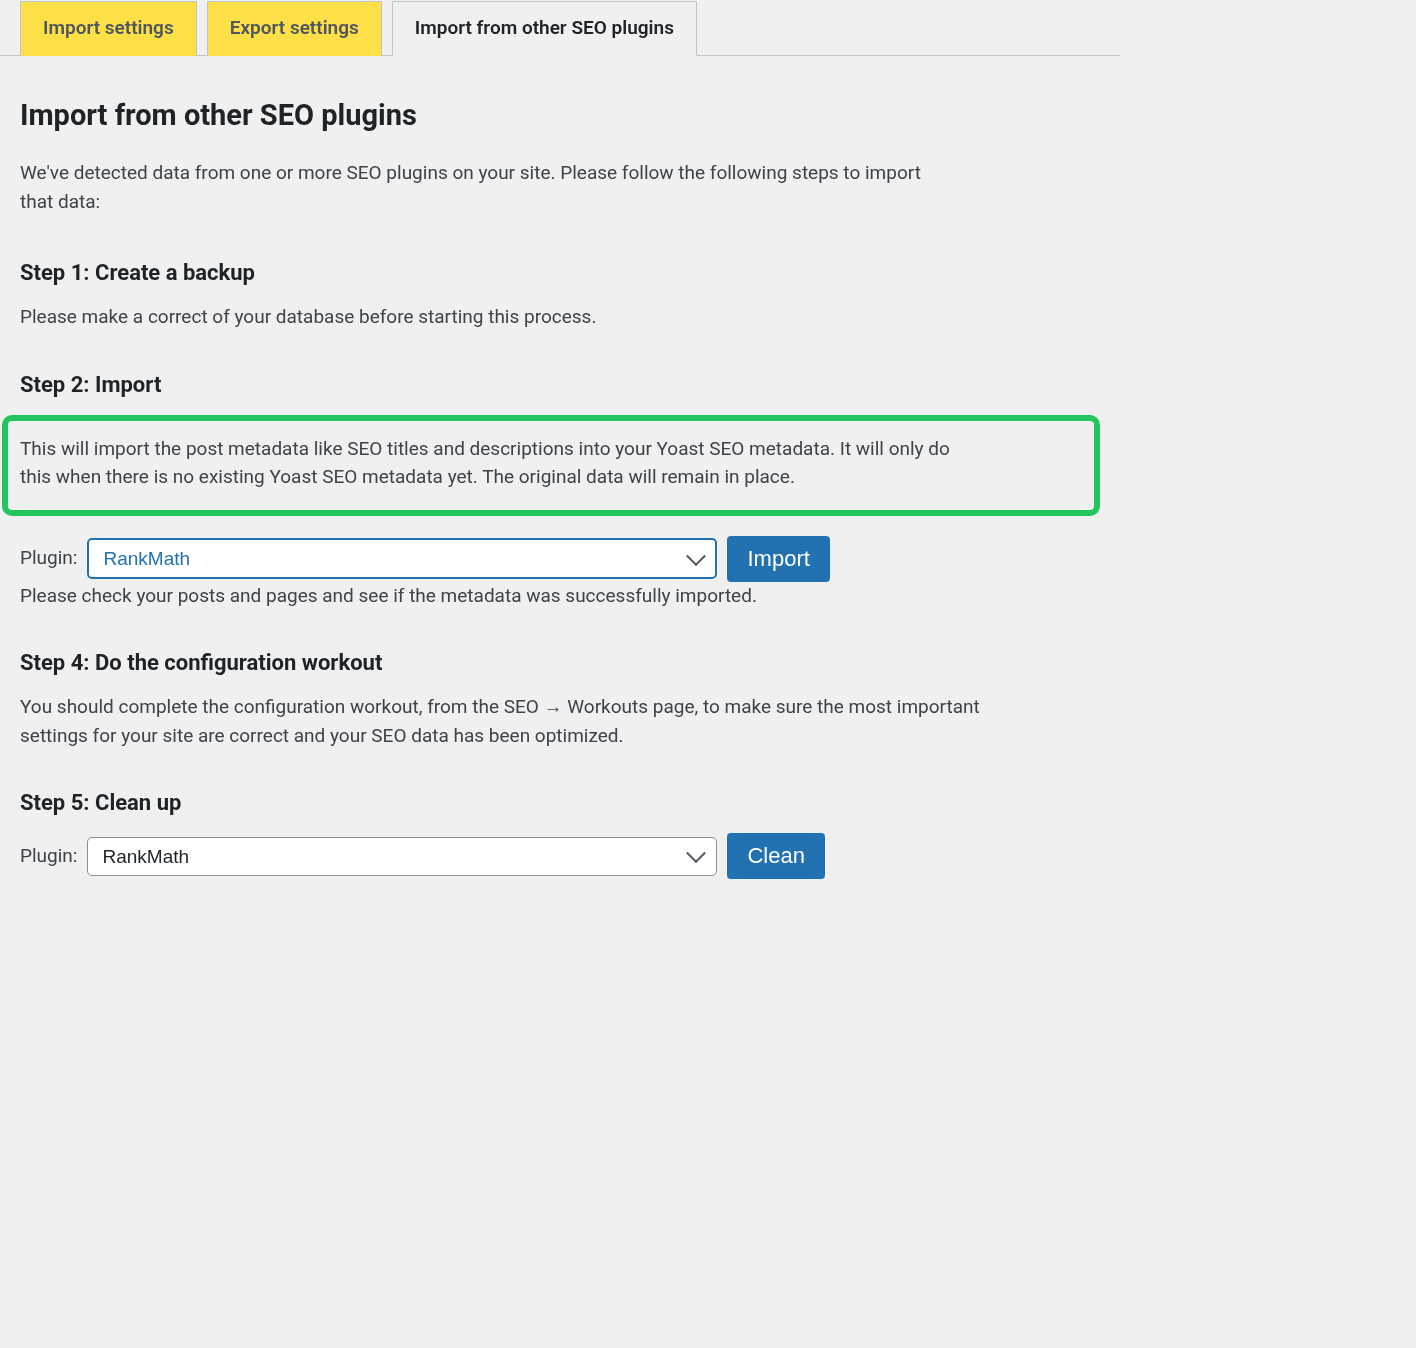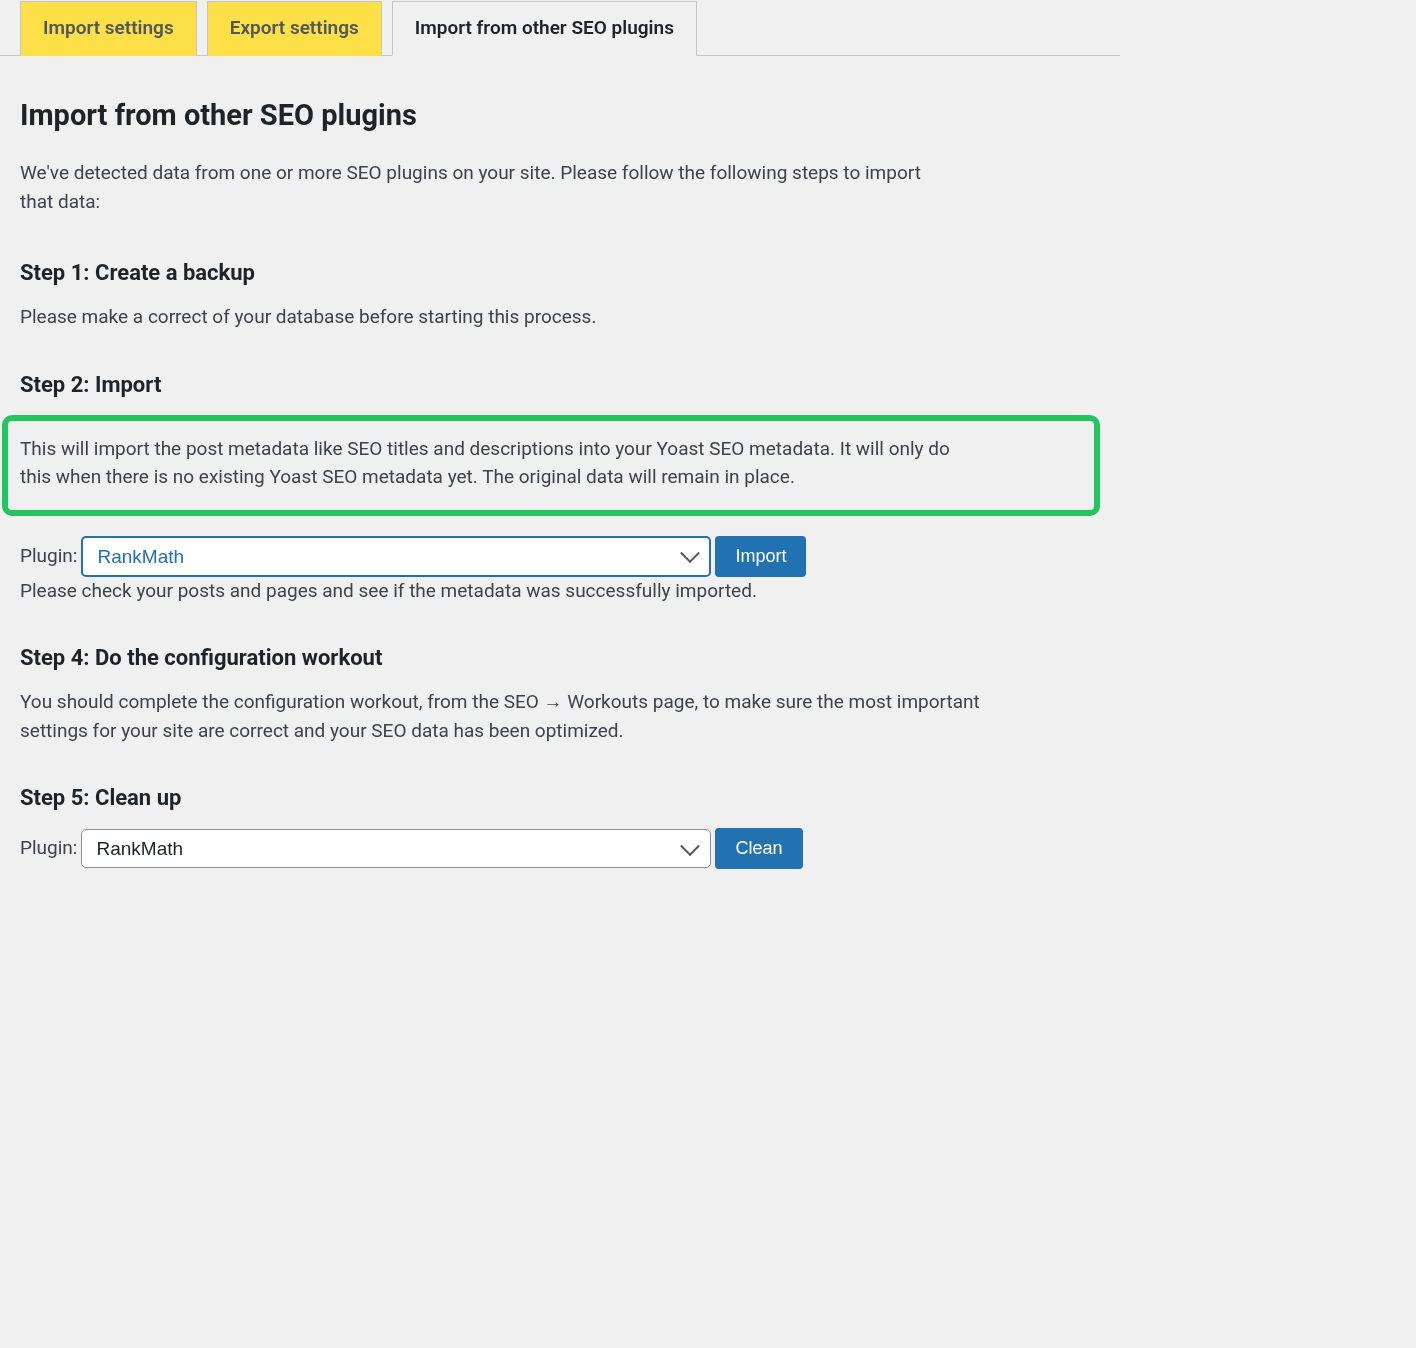--- a/index.html
+++ b/index.html
@@ -73,21 +73,21 @@
       margin-top: 0px;
       margin-bottom: 20px;
       position: relative;
     }
     #step2-heading-wrap .step-heading {
        margin-top: 36px;
     }
     .form-row {
       display: flex;
       align-items: center;
-      gap: 4px;
+      gap: 10px;
       margin-top: 10px;
     }
     .form-label {
       font-size: 19px;
       color: #3c434a;
     }
     .select-wrap {
       position: relative;
       flex: 0 0 auto;
     }
@@ -118,21 +118,21 @@
       border-bottom: 2px solid #50575e;
       transform: translateY(-70%) rotate(45deg);
       pointer-events: none;
     }
     button.primary-btn {
       background: #2271b1;
       color: #fff;
       border: none;
       border-radius: 4px;
       padding: 10px 20px;
-      font-size: 18px;
+      font-size: 22px;
       cursor: pointer;
     }
   </style>
 </head>
 <body>
 
 <div class="tabs">
   <div class="tab">Import settings</div>
   <div class="tab">Export settings</div>
   <div class="tab active">Import from other SEO plugins</div>

